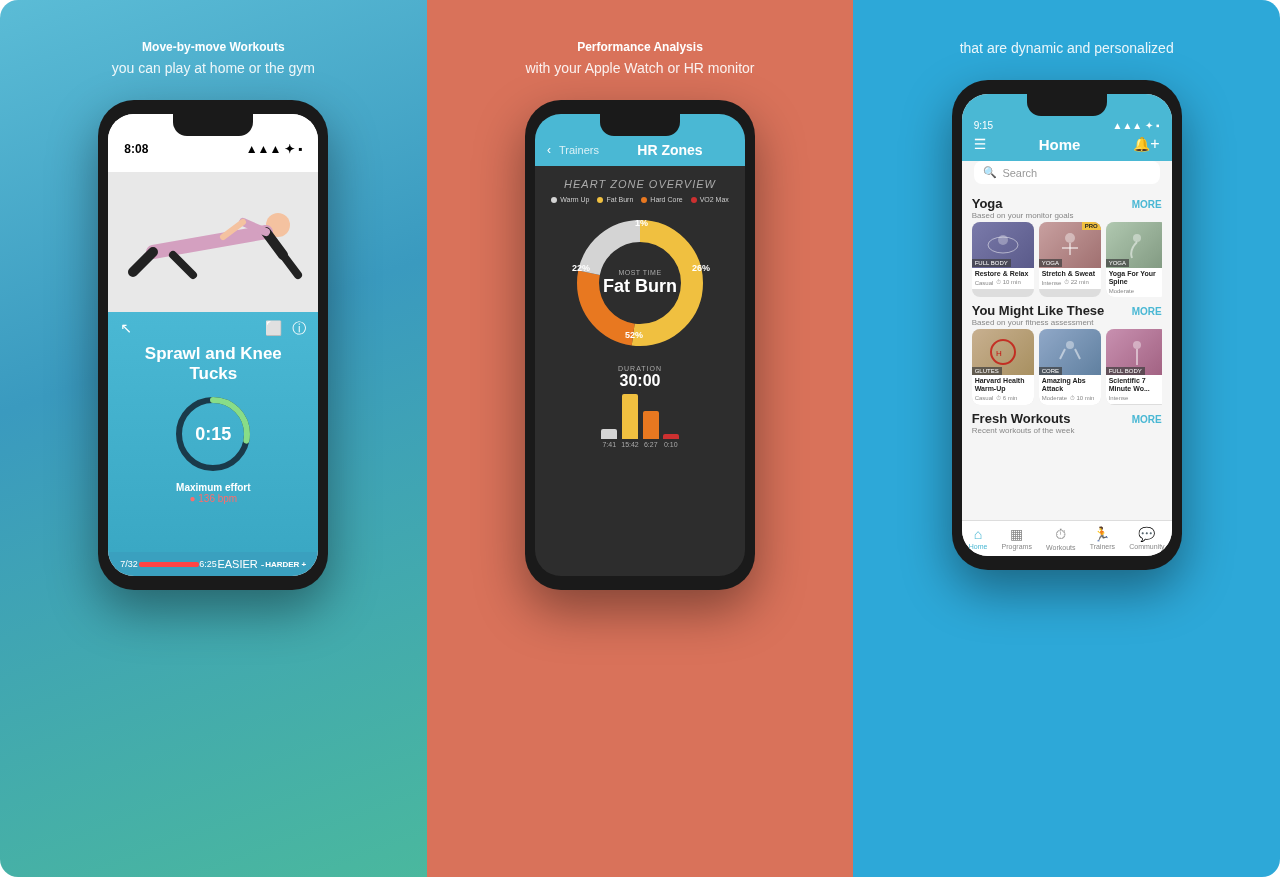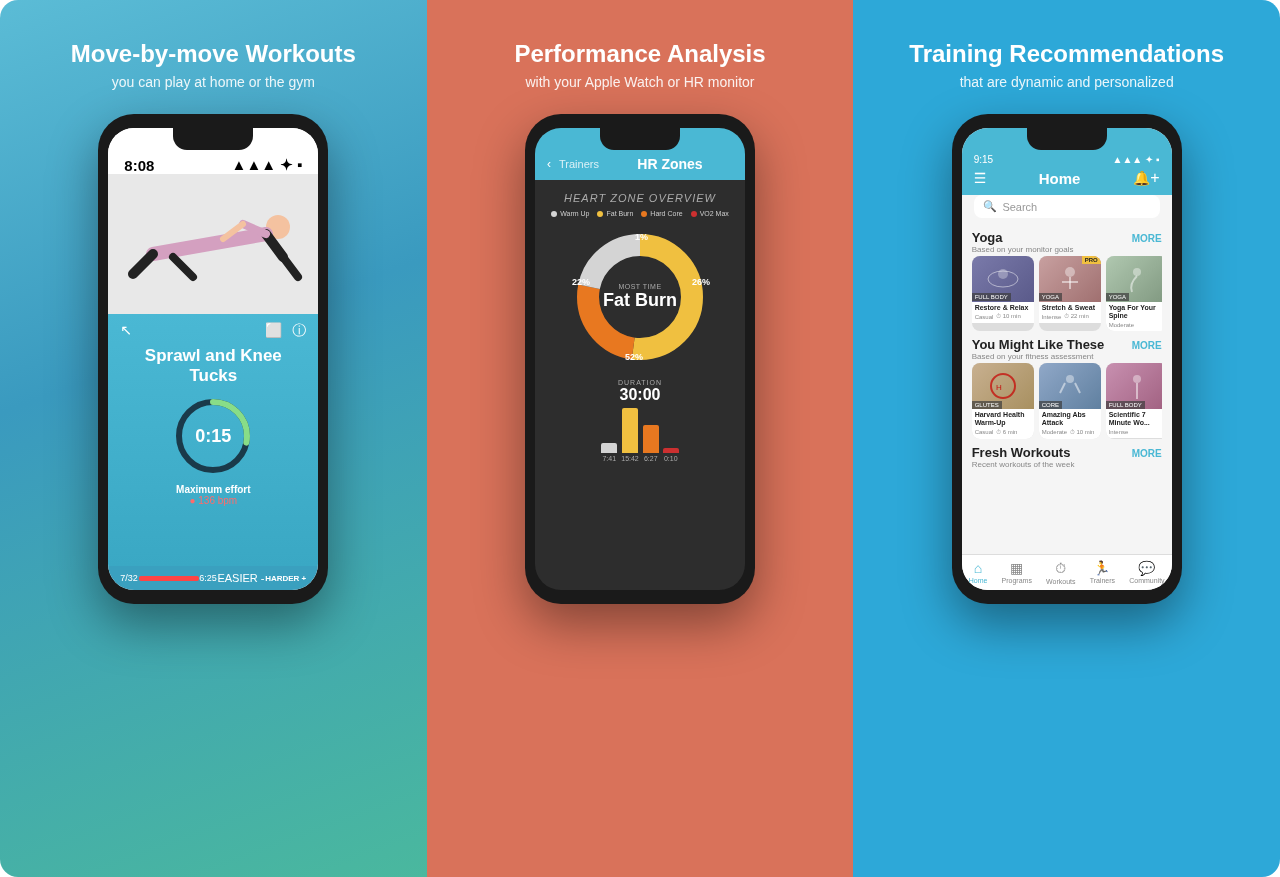--- a/index.html
+++ b/index.html
@@ -27,21 +27,21 @@
     .panel-2 {
       background: #d9725a;
       border-radius: 0;
     }
     .panel-3 {
       background: #2da8d8;
       border-radius: 0 18px 18px 0;
     }
 
     .panel-title {
-      font-size: 24px;
+      font-size: 12px;
       font-weight: 700;
       color: white;
       text-align: center;
       margin-bottom: 6px;
     }
     .panel-subtitle {
       font-size: 14px;
       color: rgba(255,255,255,0.9);
       text-align: center;
       margin-bottom: 24px;
@@ -79,22 +79,22 @@
       display: flex;
       flex-direction: column;
     }
 
     
     .p1-status {
       background: white;
       display: flex;
       justify-content: space-between;
       align-items: center;
-      padding: 28px 16px 0;
-      font-size: 15px;
+      padding: 28px 16px 16px;
+      font-size: 12px;
       font-weight: 600;
     }
     .p1-image-area {
       background: #e8e8e8;
       height: 140px;
       position: relative;
       overflow: hidden;
       display: flex;
       align-items: center;
       justify-content: center;
@@ -465,21 +465,21 @@
           </svg>
           <div class="donut-center">
             <span class="donut-label">MOST TIME</span>
             <span class="donut-value">Fat Burn</span>
           </div>
           
           <div class="percentage-labels">
             <span class="pct-label" style="top:5px;left:65px;">1%</span>
             <span class="pct-label" style="top:50px;right:0px;">26%</span>
             <span class="pct-label" style="top:50px;left:2px;">22%</span>
-            <span class="pct-label" style="bottom:5px;left:55px;">52%</span>
+            <span class="pct-label" style="bottom:13px;left:55px;">52%</span>
           </div>
         </div>
         <div class="duration-section">
           <div class="duration-label">DURATION</div>
           <div class="duration-value">30:00</div>
         </div>
 
         <div class="bar-chart">
           <div class="bar-col">
             <div class="bar" style="height:10px;background:#d4d4d4;"></div>
@@ -497,21 +497,20 @@
             <div class="bar" style="height:5px;background:#cc3030;"></div>
             <span class="bar-label">0:10</span>
           </div>
         </div>
       </div>
     </div>
   </div>
 </div>
 
 <div class="panel panel-3">
-  <div class="panel-title">Training Recommendations</div>
   <div class="panel-subtitle">that are dynamic and personalized</div>
 
   <div class="phone-frame">
     <div class="phone-notch"></div>
     <div class="phone-screen p3-screen">
 
       <div class="p3-status">
         <span>9:15</span>
         <span>▲▲▲ ✦ ▪</span>
       </div>

